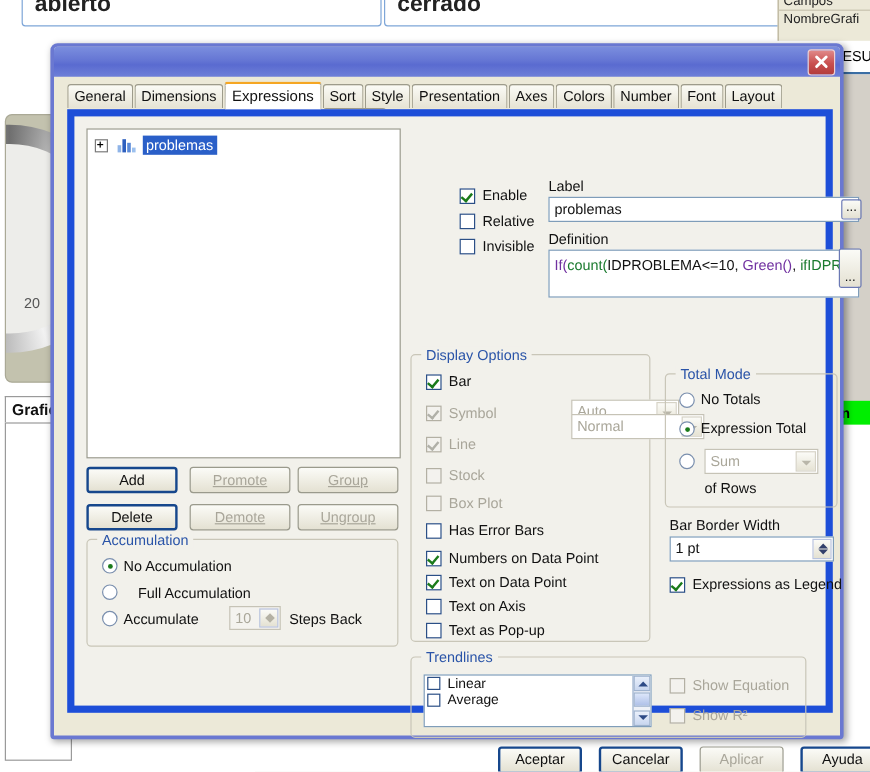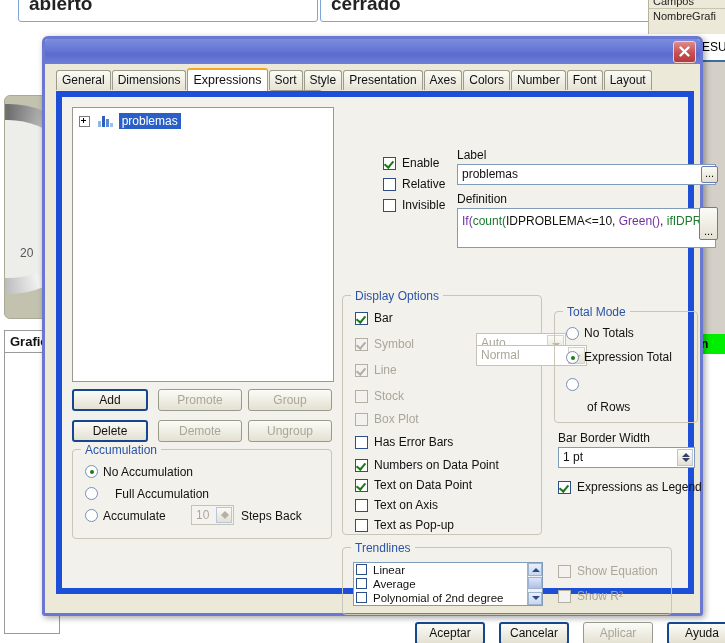--- a/index.html
+++ b/index.html
@@ -145,21 +145,21 @@
 
   
   .listbtn{
     position:absolute;height:22px;width:76px;
     background:linear-gradient(to bottom,#fbfbf7,#e4e1d2);
     border:1px solid #9a9a8c;border-radius:3px;
     font-size:12px;color:#111;text-align:center;line-height:20px;
     box-sizing:border-box;cursor:pointer;
   }
   .listbtn.strong{border:2px solid #16478c;font-weight:normal;line-height:18px;}
-  .listbtn.disabled{color:#a9a69a;cursor:default;}
+  .listbtn.disabled{color:#a9a69a;cursor:default;text-decoration:underline;}
   #btn-add{left:10px;top:292px;}
   #btn-promote{left:96px;top:292px;width:84px;}
   #btn-group{left:186px;top:292px;width:84px;}
   #btn-delete{left:10px;top:323px;}
   #btn-demote{left:96px;top:323px;width:84px;}
   #btn-ungroup{left:186px;top:323px;width:84px;}
 
   
   .group{
     position:absolute;border:1px solid #c9c6b8;border-radius:4px;box-sizing:border-box;
@@ -421,20 +421,24 @@
     <div id="grp-total" class="group">
       <span class="gtitle">Total Mode</span>
 
       <span class="rb" style="left:11px;top:15px;"></span>
       <span class="lbl" style="left:29px;top:14px;">No Totals</span>
 
       <span class="rb sel" style="left:11px;top:39px;"></span>
       <span class="lbl" style="left:29px;top:38px;">Expression Total</span>
 
       <span class="rb" style="left:11px;top:66px;"></span>
+      <span class="combo" style="left:32px;top:62px;width:95px;height:21px;">
+        <span>Sum</span>
+        <span class="arrow"></span>
+      </span>
       <span class="lbl" style="left:32px;top:88px;">of Rows</span>
     </div>
 
     <span class="lbl" style="left:496px;top:334px;">Bar Border Width</span>
     <span class="txtbox" style="left:496px;top:350px;width:137px;height:21px;">
       <span>1 pt</span>
       <span class="spin"></span>
     </span>
 
     <span class="cb checked" style="left:496px;top:384px;"></span>
@@ -444,24 +448,20 @@
       <span class="gtitle">Trendlines</span>
 
       <div id="trend-list">
         <div class="trend-row">
           <span class="cb"></span>
           <span>Linear</span>
         </div>
         <div class="trend-row">
           <span class="cb"></span>
           <span>Average</span>
-        </div>
-        <div class="trend-row">
-          <span class="cb"></span>
-          <span>Polynomial of 2nd degree</span>
         </div>
         <div class="trend-row">
           
           
         </div>
         <div id="trend-scroll">
           <span class="sb-btn up"></span>
           <span id="sb-thumb"></span>
           <span class="sb-btn dn"></span>
         </div>

